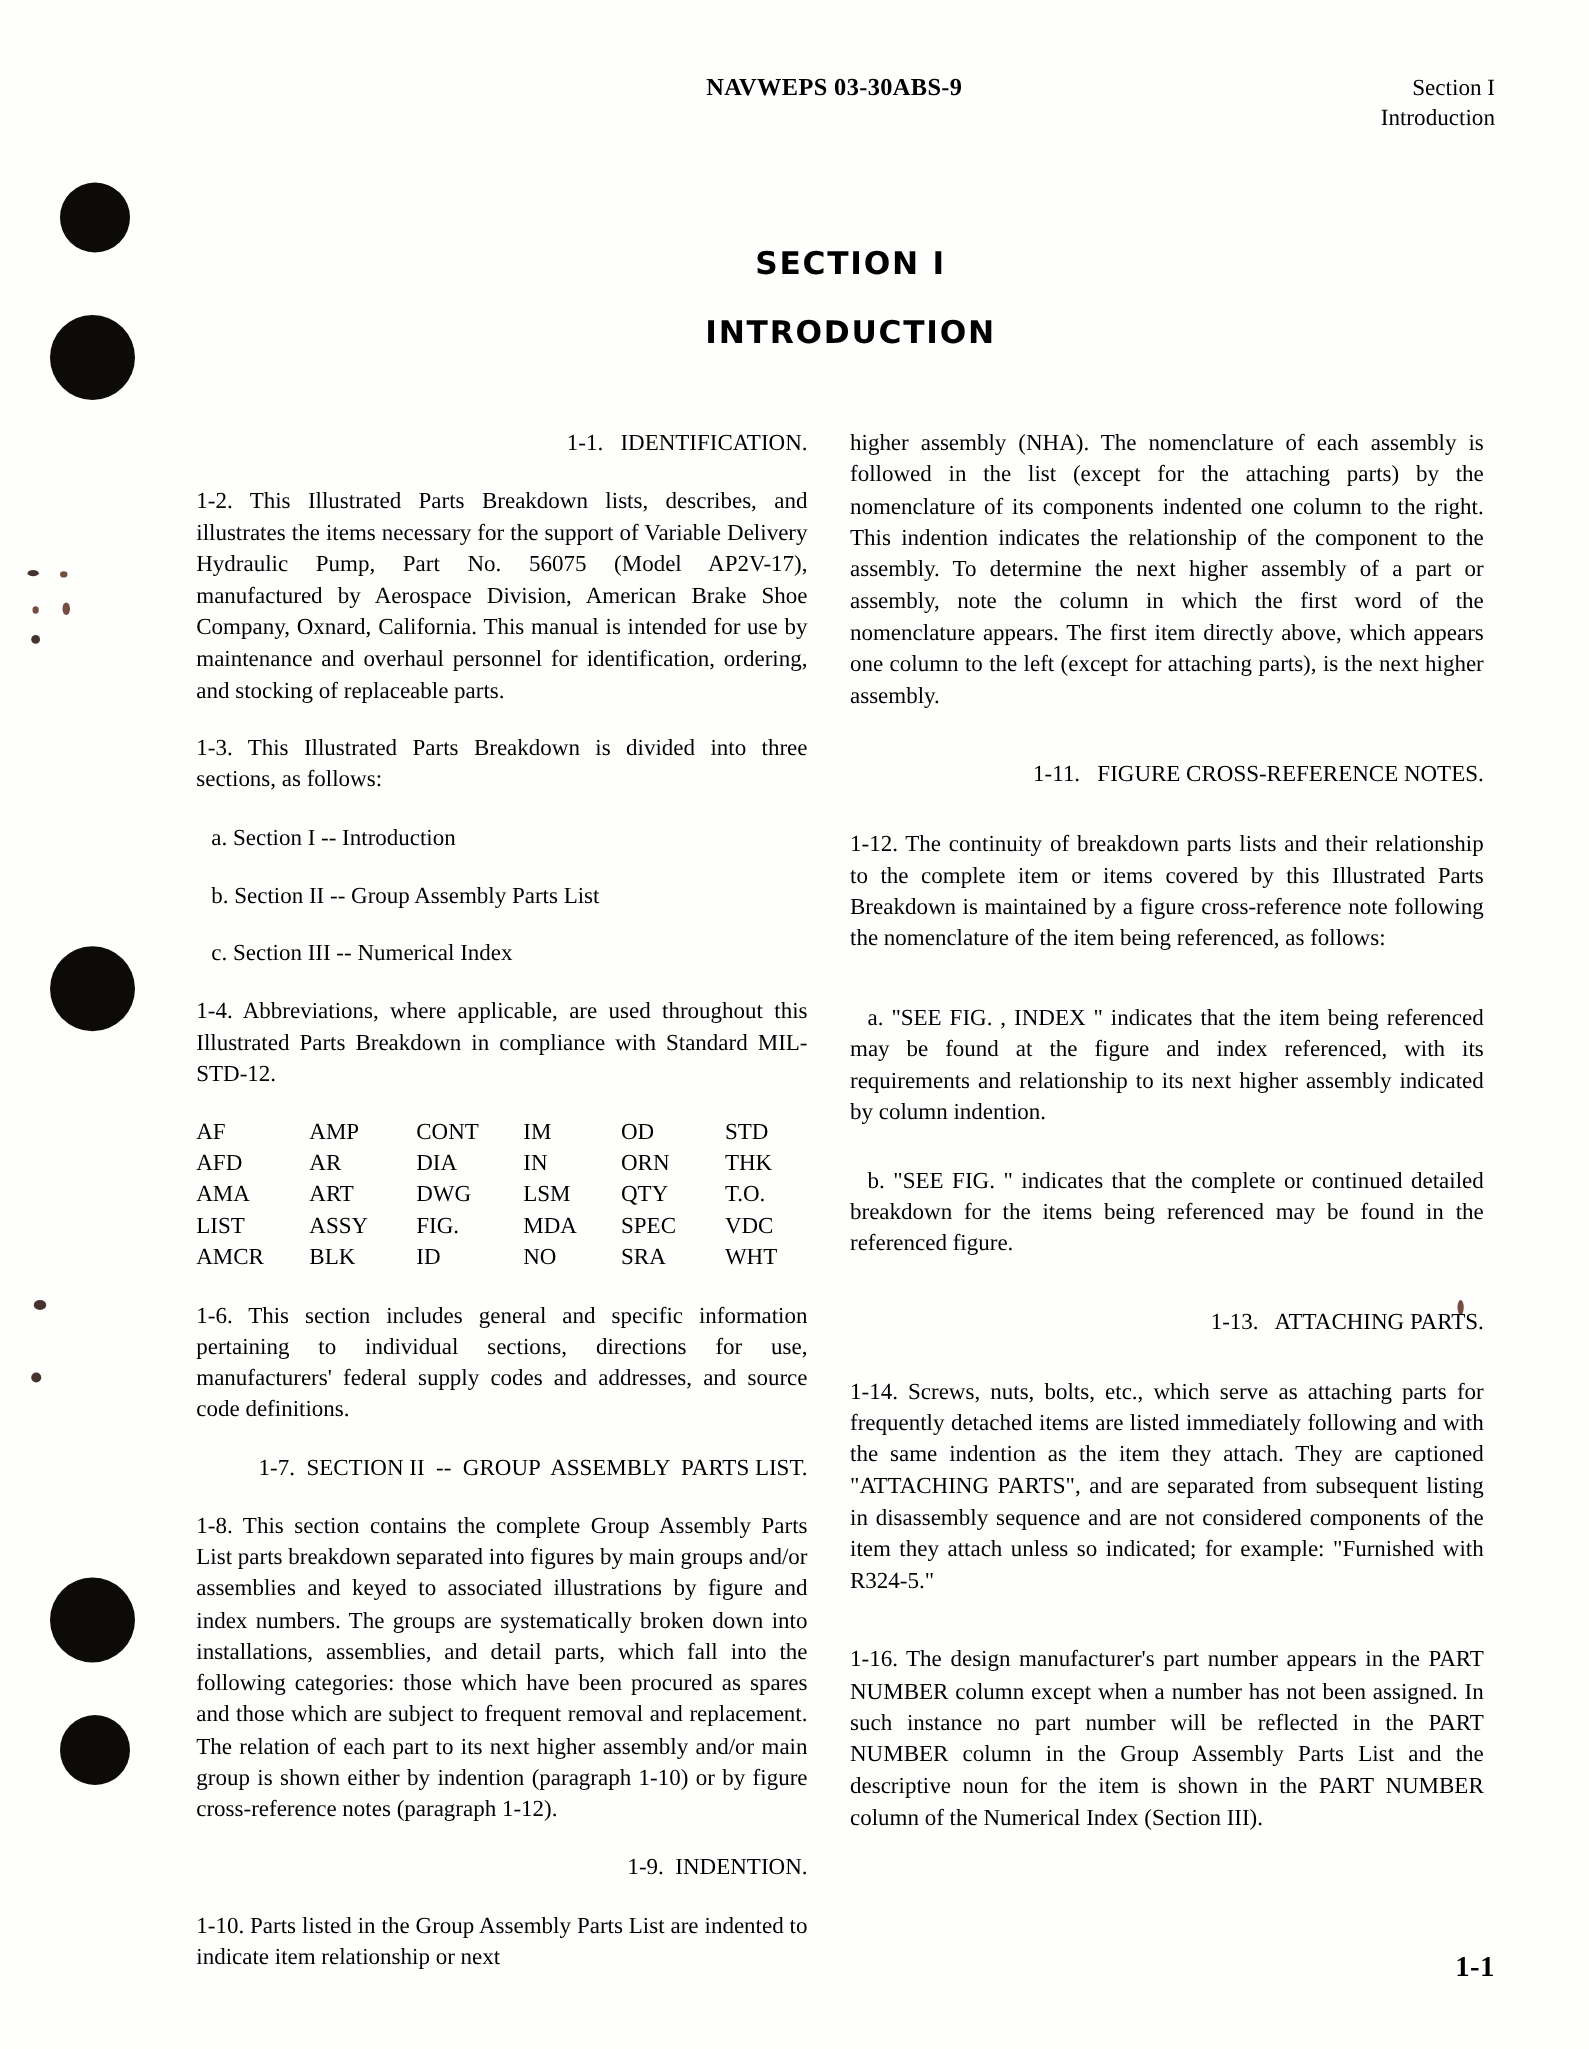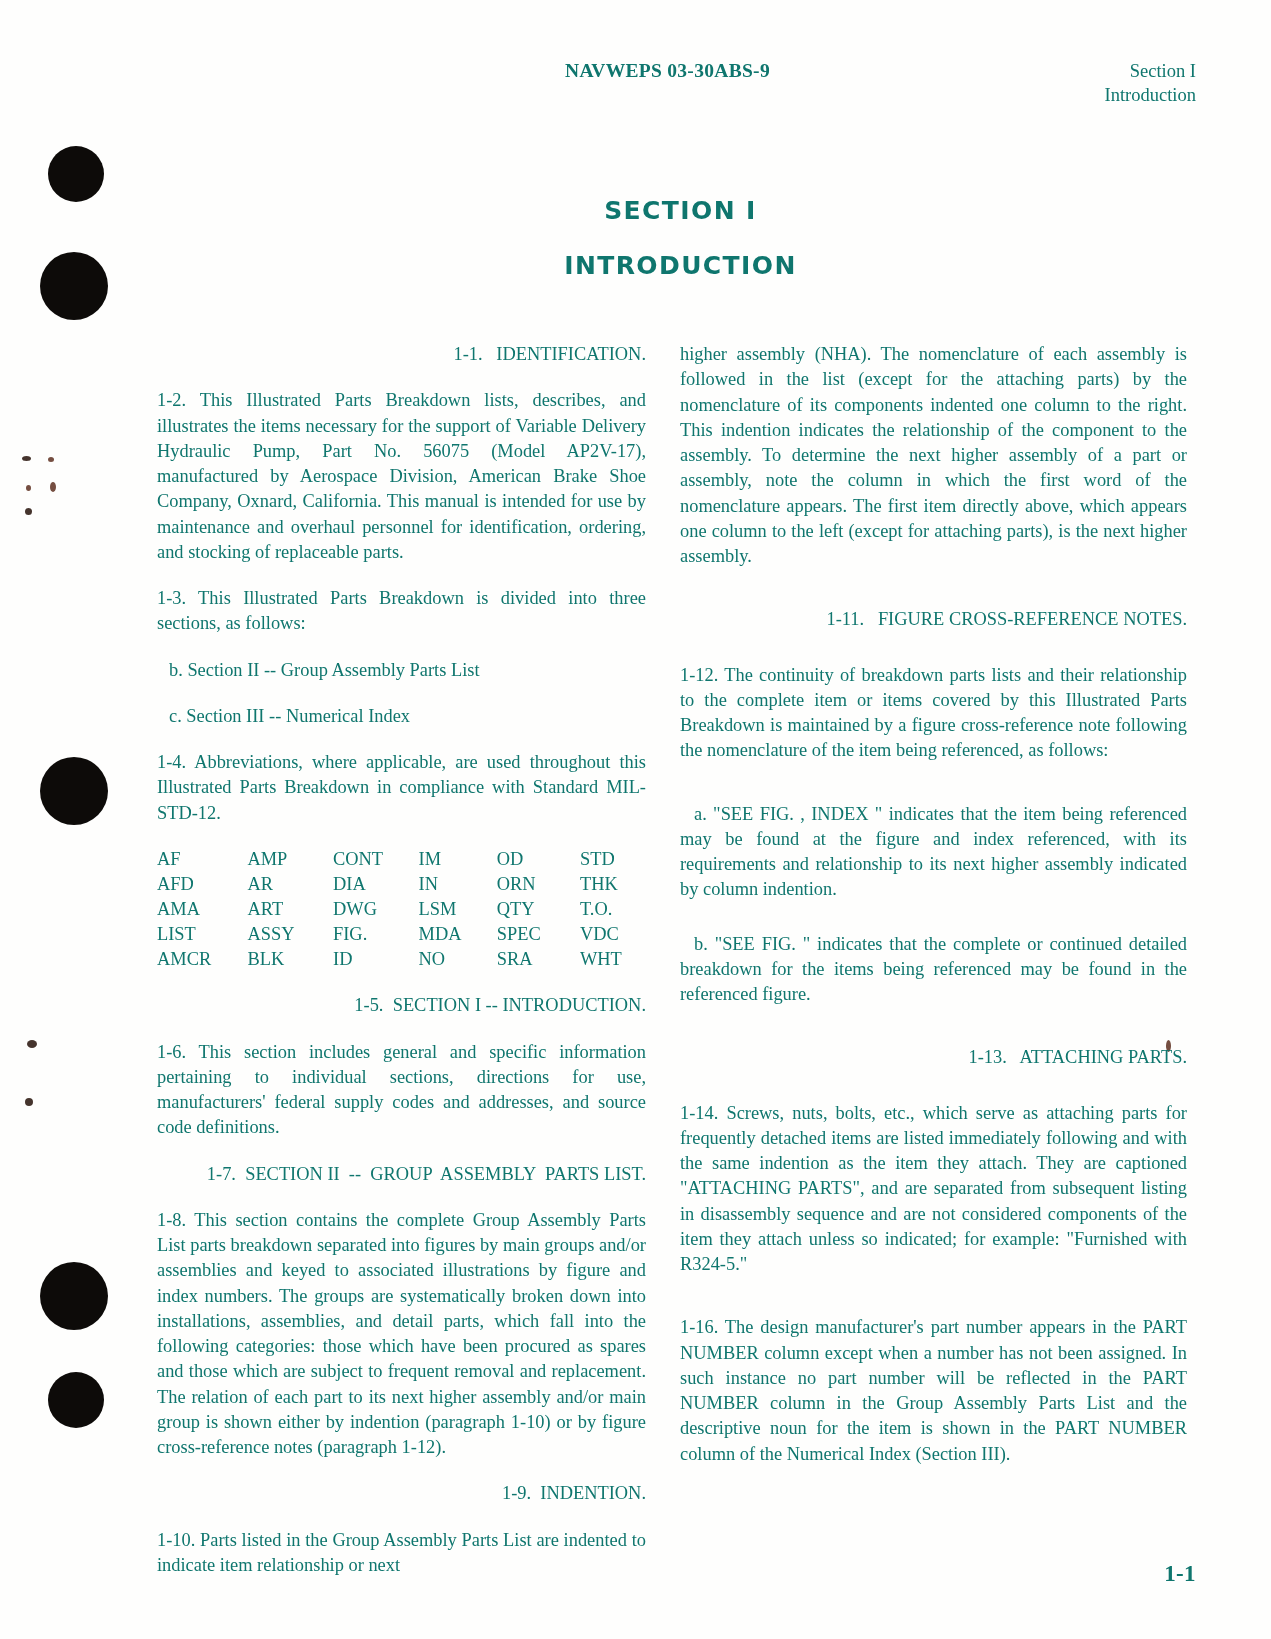--- a/index.html
+++ b/index.html
@@ -8,21 +8,21 @@
     padding: 0;
     background: #ffffff;
   }
   .page {
     position: relative;
     width: 1271px;
     height: 1639px;
     background: #fefefd;
     overflow: hidden;
     font-family: "Liberation Serif", "DejaVu Serif", serif;
-    color: #0f766e;
+    color: #000000;
   }
 
   
   .running-head {
     position: absolute;
     top: 60px;
     left: 0;
     width: 1271px;
     height: 56px;
   }
@@ -191,20 +191,21 @@
   </div>
 
   <div class="body-area">
 
     <div class="col col-left">
 
       <p class="heading">1-1.   IDENTIFICATION.</p>
       <p class="para">1-2.  This Illustrated Parts Breakdown lists, describes, and illustrates the items necessary for the support of Variable Delivery Hydraulic Pump, Part No. 56075 (Model AP2V-17), manufactured by Aerospace Division,  American Brake Shoe Company,  Oxnard, California.  This manual is intended for use by maintenance and overhaul personnel for identification, ordering, and stocking of replaceable parts.</p>
       <p class="para">1-3.  This Illustrated Parts Breakdown is divided into three sections, as follows:</p>
 
+      <p class="listitem">a.   Section I -- Introduction</p>
       <p class="listitem">b.   Section II -- Group Assembly Parts List</p>
       <p class="listitem">c.   Section III -- Numerical Index</p>
 
       <p class="para nospace">1-4.  Abbreviations, where applicable, are used throughout this Illustrated Parts Breakdown in compliance with Standard MIL-STD-12.</p>
 
       <table class="abbrev">
         <tbody>
           <tr>
             <td class="c0">AF</td>
             <td class="c1">AMP</td>
@@ -241,21 +242,20 @@
             <td class="c0">AMCR</td>
             <td class="c1">BLK</td>
             <td class="c2">ID</td>
             <td class="c3">NO</td>
             <td class="c4">SRA</td>
             <td class="c5">WHT</td>
           </tr>
         </tbody>
       </table>
 
-      <p class="heading">1-5.  SECTION I -- INTRODUCTION.</p>
       <p class="para">1-6.  This section includes general and specific information pertaining to individual sections, directions for use, manufacturers' federal supply codes and addresses, and source code definitions.</p>
       <p class="heading">1-7.  SECTION II  --  GROUP  ASSEMBLY  PARTS LIST.</p>
       <p class="para">1-8.  This section contains the complete Group Assembly Parts List parts breakdown separated into figures by main groups and/or assemblies and keyed to associated illustrations by figure and index numbers.  The groups are systematically broken down into installations, assemblies, and detail parts, which fall into the following categories: those which have been procured as spares and those which are subject to frequent removal and replacement.  The relation of each part to its next higher assembly and/or main group is shown either by indention (paragraph 1-10) or by figure cross-reference notes (paragraph 1-12).</p>
       <p class="heading">1-9.  INDENTION.</p>
       <p class="para">1-10.  Parts listed in the Group Assembly Parts List are indented to indicate item relationship or next</p>
     </div>
 
     <div class="col col-right">
 
       <p class="para">higher assembly (NHA).  The nomenclature of each assembly is followed in the list (except for the attaching parts) by the nomenclature of its components indented one column to the right.  This indention indicates the relationship of the component to the assembly.  To determine the next higher assembly of a part or assembly, note the column in which the first word of the nomenclature appears.  The first item directly above, which appears one column to the left (except for attaching parts), is the next higher assembly.</p>

